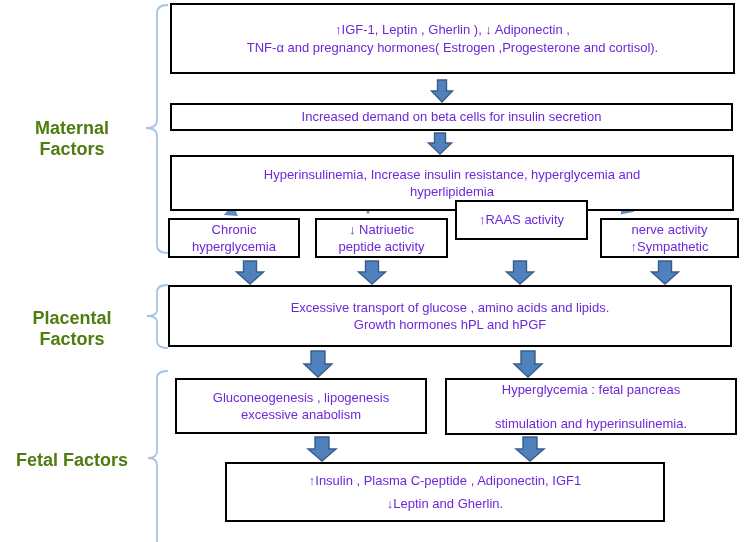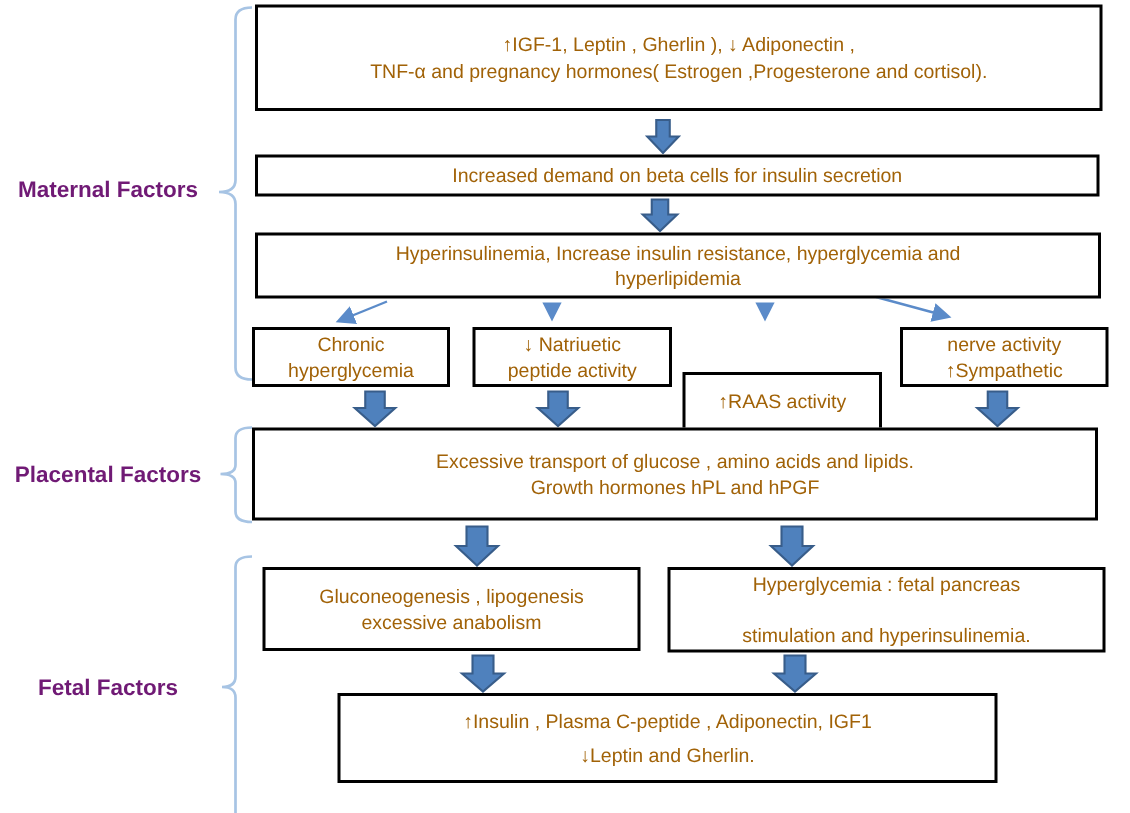--- a/index.html
+++ b/index.html
@@ -18,35 +18,35 @@
   .fbox {
     position: absolute;
     box-sizing: border-box;
     border: 2px solid #000000;
     background: #ffffff;
     display: flex;
     flex-direction: column;
     align-items: center;
     justify-content: center;
     text-align: center;
-    color: #a16207;
+    color: #6d28d9;
     font-size: 13px;
     line-height: 1.32;
     padding: 1px 4px;
     z-index: 2;
   }
   .fbox .ln { width: 100%; }
   .section-label {
     position: absolute;
     left: 6px;
     width: 132px;
     text-align: center;
-    color: #701a75;
+    color: #4d7c0f;
     font-weight: bold;
-    font-size: 15px;
+    font-size: 18px;
     z-index: 2;
   }
   #arrow-layer {
     position: absolute;
     top: 0; left: 0;
     z-index: 1;
   }
   .final-box { justify-content: space-evenly; }
 </style>
 </head>
@@ -92,34 +92,34 @@
 
   <div class="fbox" style="left:170px; top:3px; width:565px; height:71px; border-width:2.5px;">
     <div class="ln">↑IGF-1, Leptin , Gherlin ),  ↓ Adiponectin ,</div>
     <div class="ln">TNF-α and pregnancy hormones( Estrogen ,Progesterone and cortisol).</div>
   </div>
 
   <div class="fbox" style="left:170px; top:103px; width:563px; height:28px;">
     <div class="ln">Increased demand on beta cells for insulin secretion</div>
   </div>
 
-  <div class="fbox" style="left:170px; top:155px; width:564px; height:44px;">
+  <div class="fbox" style="left:170px; top:155px; width:564px; height:56px;">
     <div class="ln">Hyperinsulinemia, Increase insulin resistance, hyperglycemia and</div>
     <div class="ln">hyperlipidemia</div>
   </div>
 
   <div class="fbox" style="left:315px; top:218px; width:133px; height:40px;">
     <div class="ln">↓ Natriuetic</div>
     <div class="ln">peptide activity</div>
   </div>
   <div class="fbox" style="left:168px; top:218px; width:132px; height:40px;">
     <div class="ln">Chronic</div>
     <div class="ln">hyperglycemia</div>
   </div>
-  <div class="fbox" style="left:455px; top:200px; width:133px; height:40px;margin-top:48px;">
+  <div class="fbox" style="left:455px; top:200px; width:133px; height:40px;">
     <div class="ln">↑RAAS activity</div>
   </div>
   <div class="fbox" style="left:600px; top:218px; width:139px; height:40px;">
     <div class="ln">nerve activity</div>
     <div class="ln">↑Sympathetic</div>
   </div>
 
   <div class="fbox" style="left:168px; top:285px; width:564px; height:62px; border-width:2.5px;">
     <div class="ln">Excessive transport of glucose , amino acids and lipids.</div>
     <div class="ln">Growth hormones hPL and hPGF</div>

